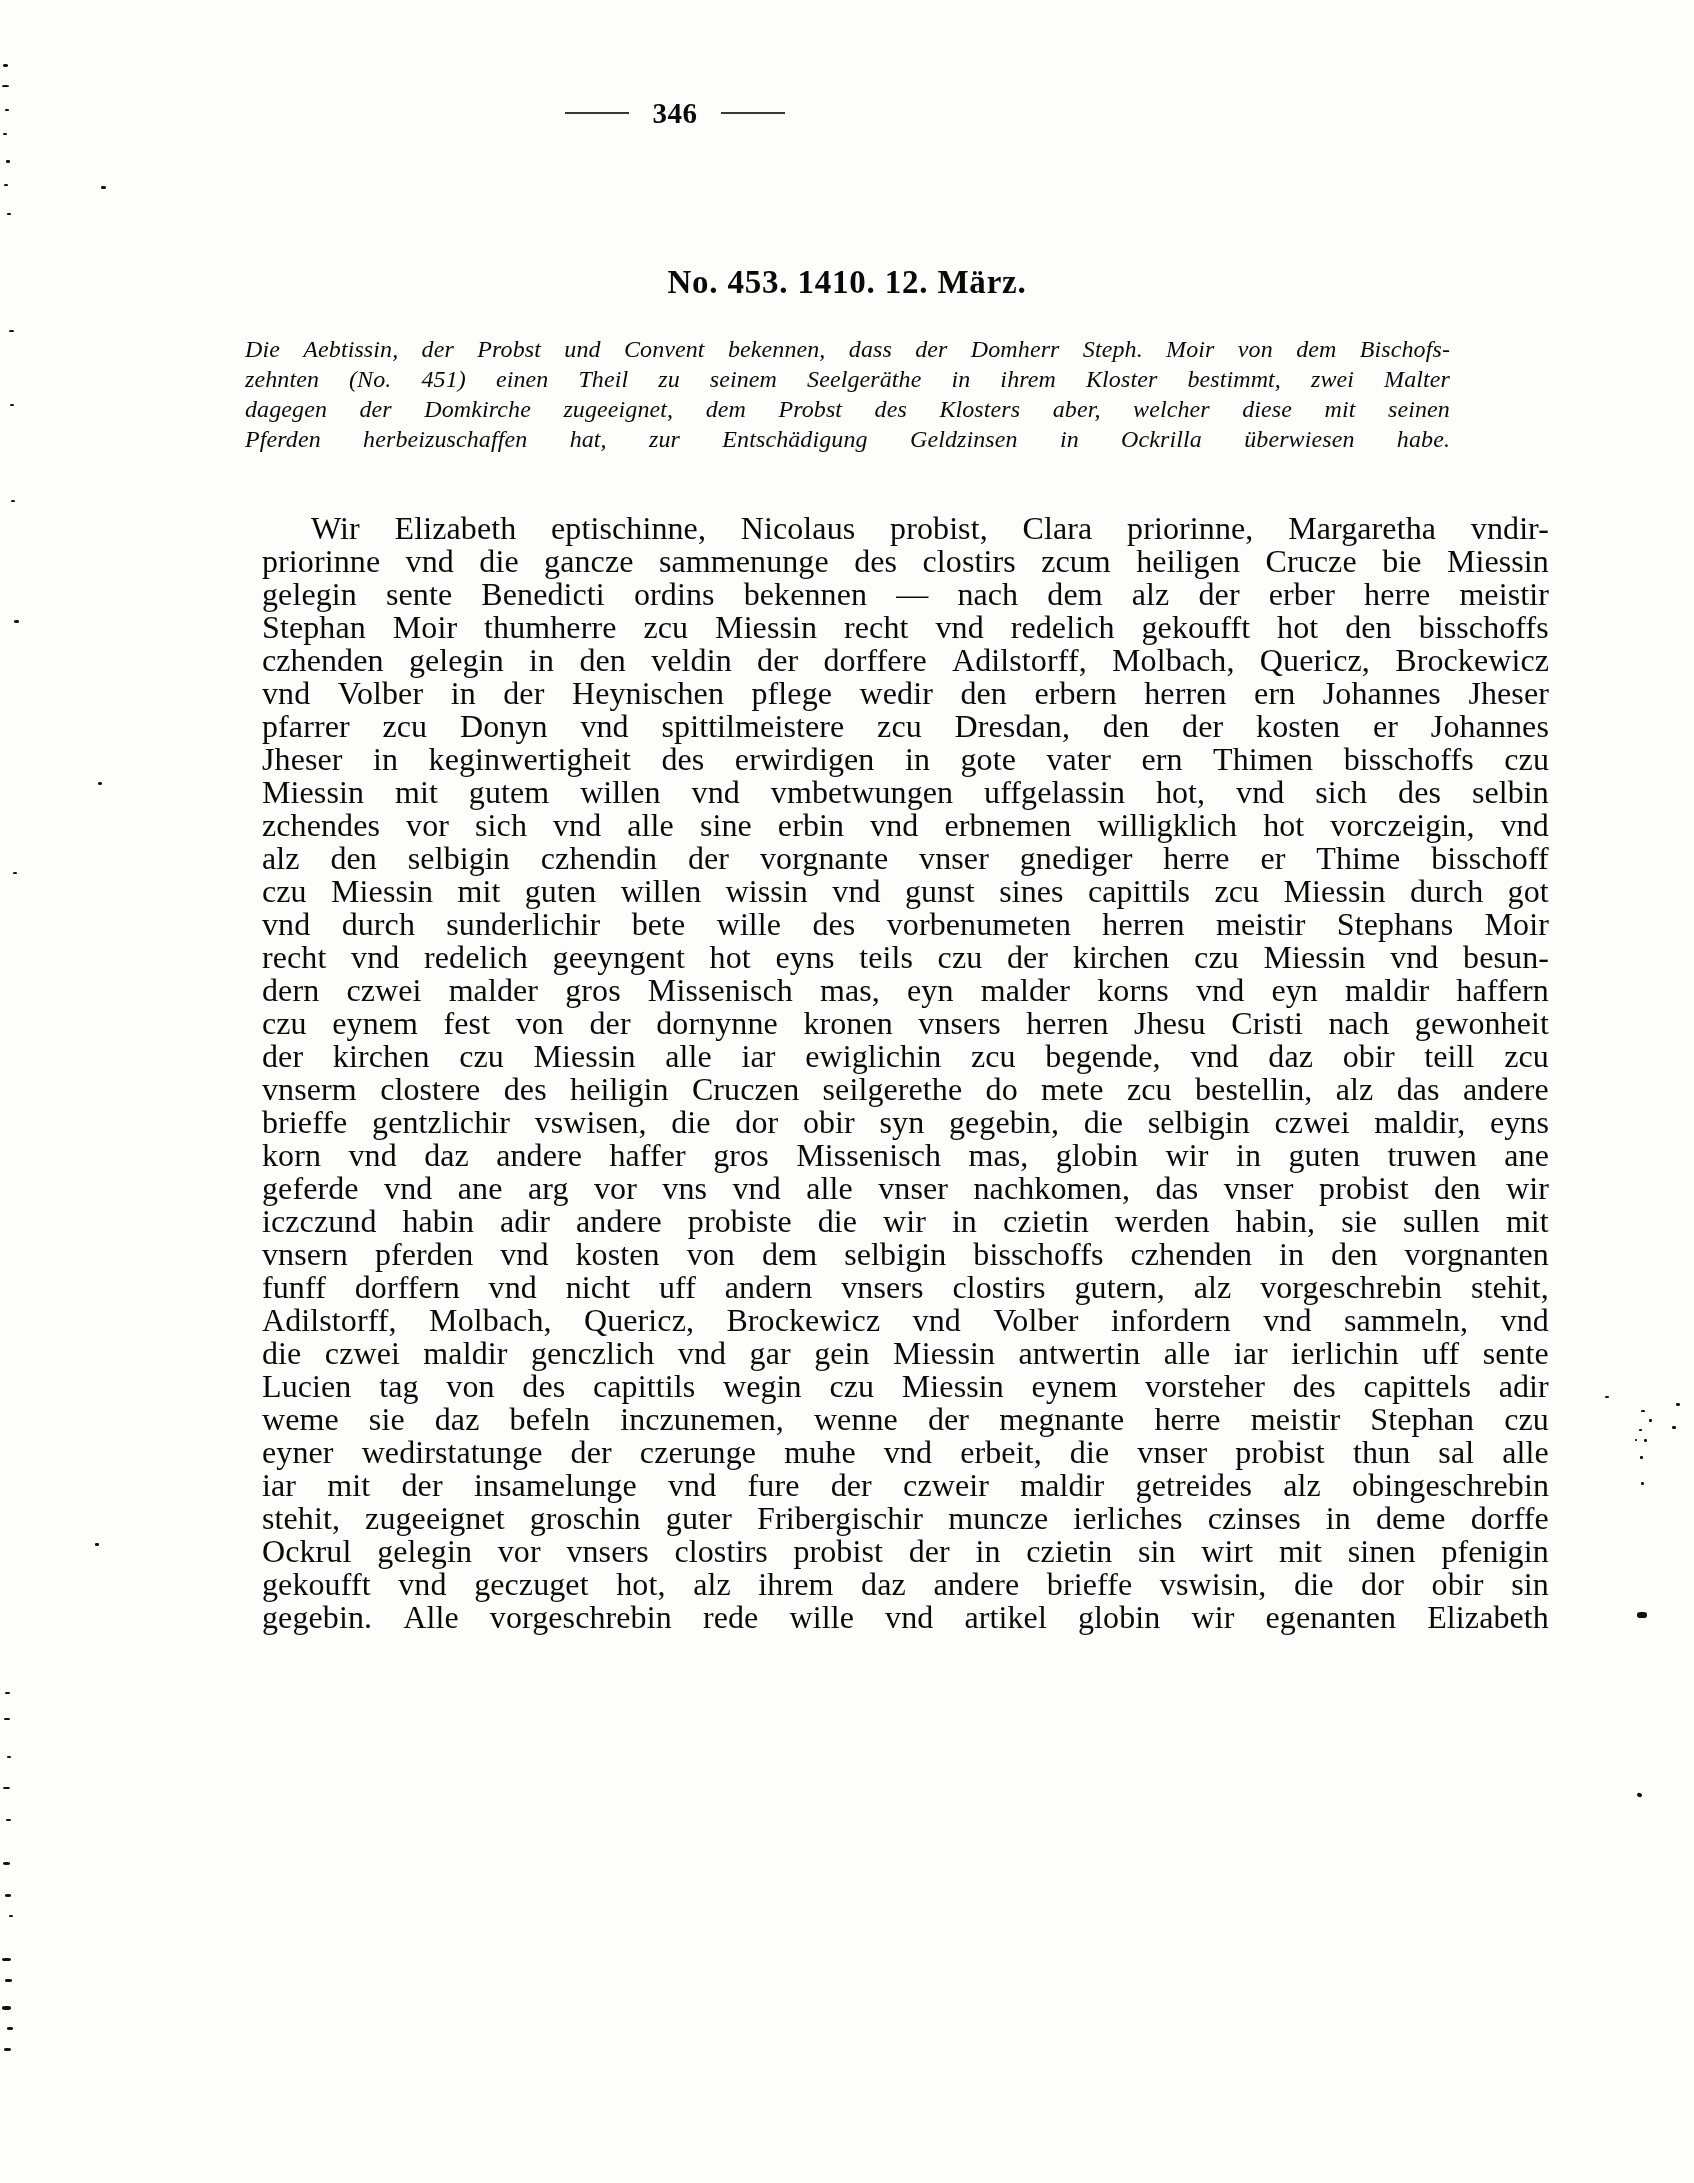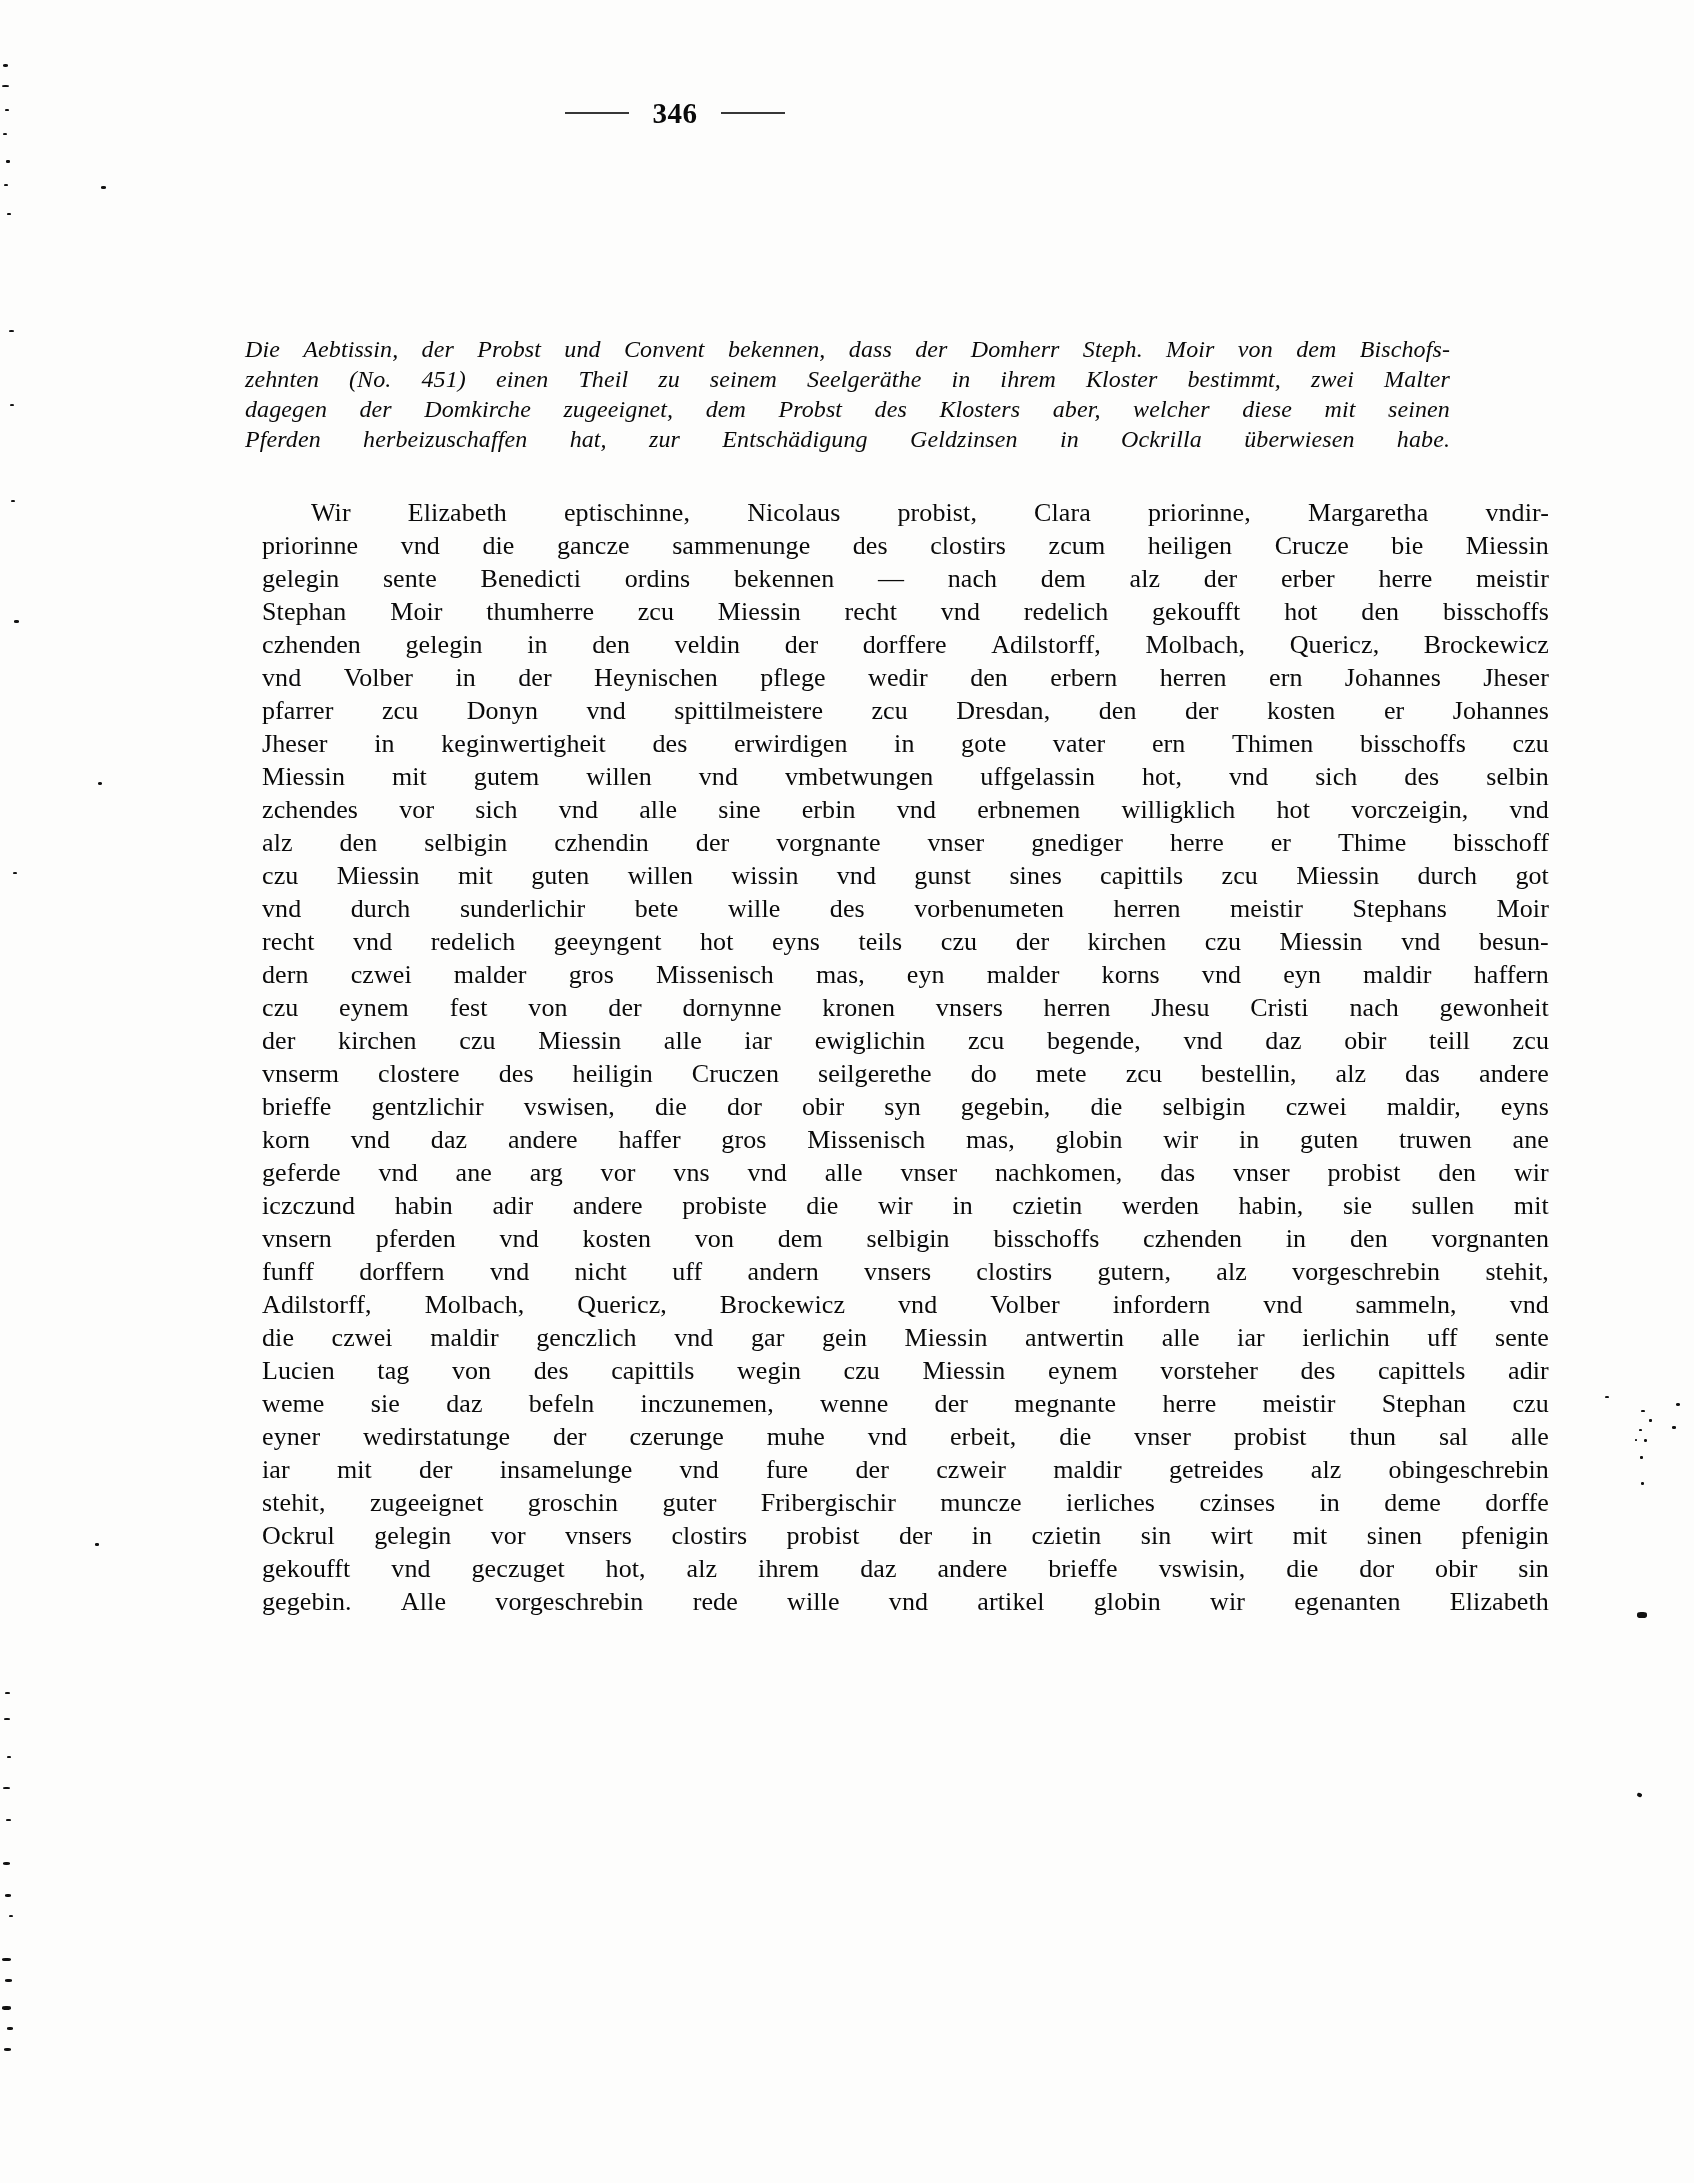--- a/index.html
+++ b/index.html
@@ -83,24 +83,24 @@
   }
   .regest .rg-line.center {
     text-align: center;
     display: block;
     font-style: italic;
   }
 
   
   .body-text {
     position: absolute;
-    top: 496px;
+    top: 512px;
     left: 262px;
     width: 1287px;
-    font-size: 26px;
+    font-size: 32px;
     line-height: 33px;
     letter-spacing: 0.1px;
   }
   .body-text .ln {
     display: flex;
     justify-content: space-between;
     white-space: nowrap;
     height: 33px;
     align-items: baseline;
   }
@@ -132,20 +132,21 @@
 <body>
 
 <div class="page">
 
   <div class="running-head">
     <span class="rh-rule left"></span>
     <span class="folio">346</span>
     <span class="rh-rule right"></span>
   </div>
 
+  <div class="doc-title">No. 453.   1410.   12. März.</div>
 
   <div class="regest">
     <span class="rg-line stretch">
         <span>Die</span>
         <span>Aebtissin,</span>
         <span>der</span>
         <span>Probst</span>
         <span>und</span>
         <span>Convent</span>
         <span>bekennen,</span>

